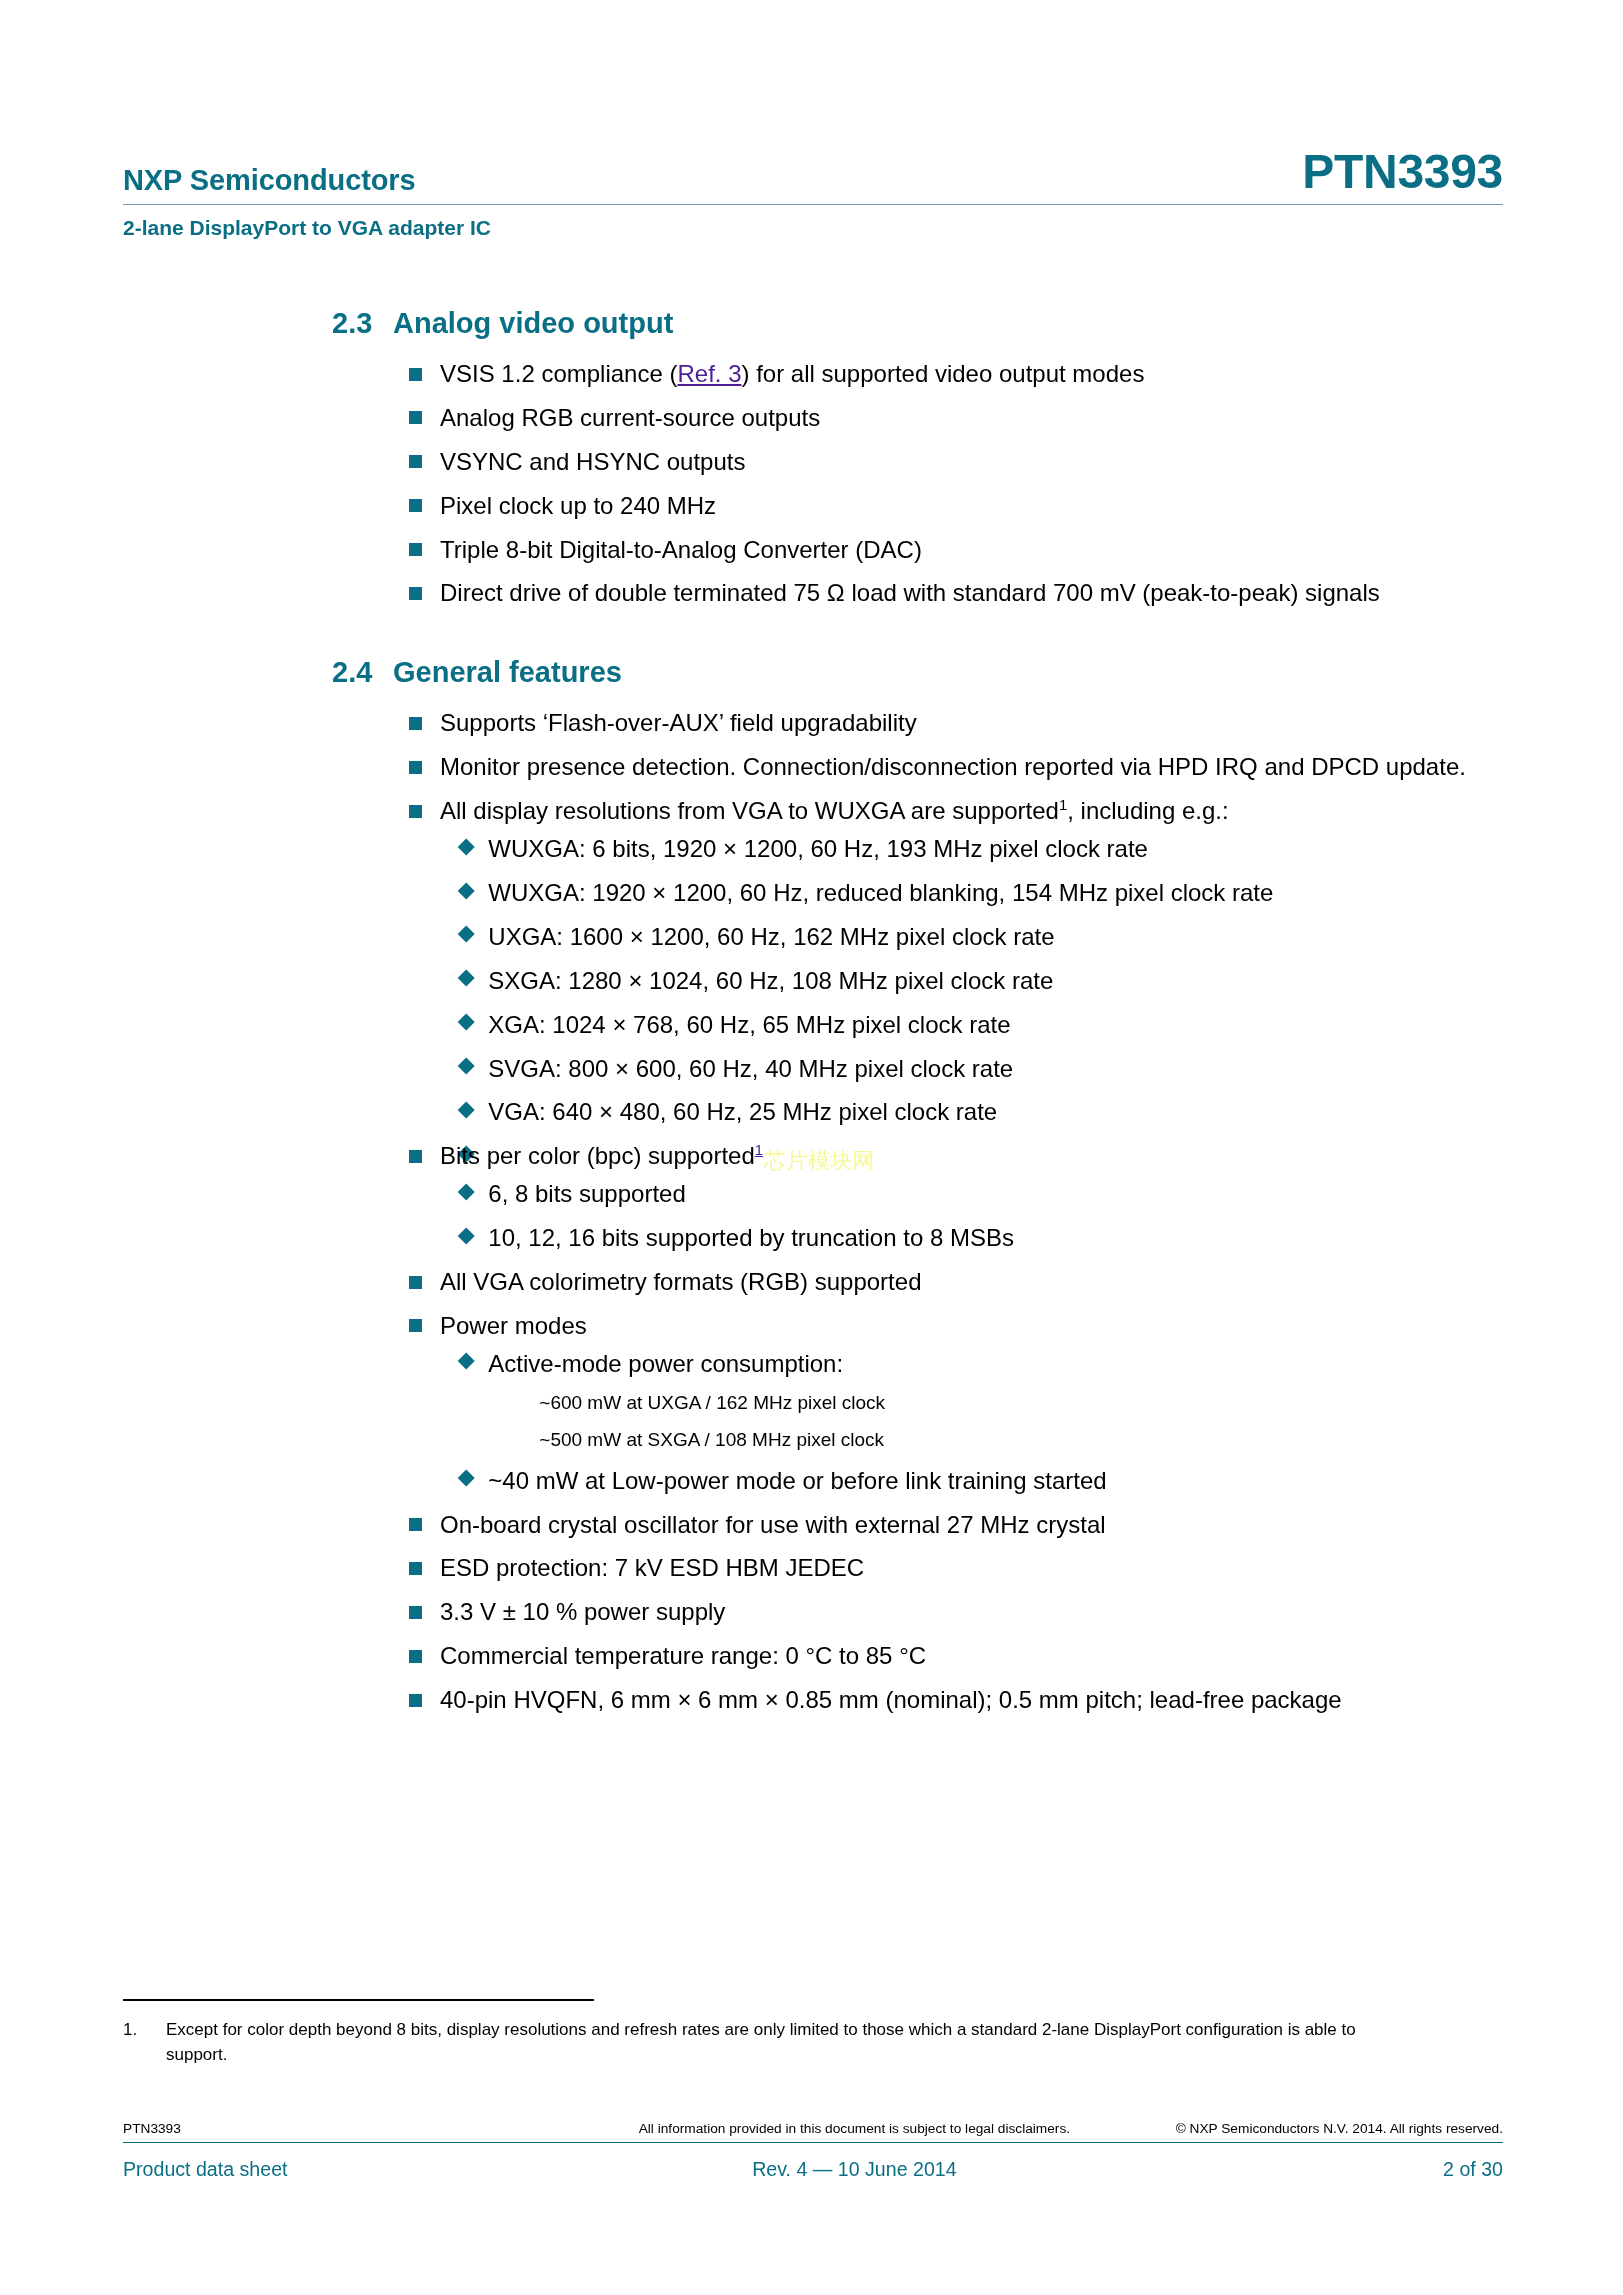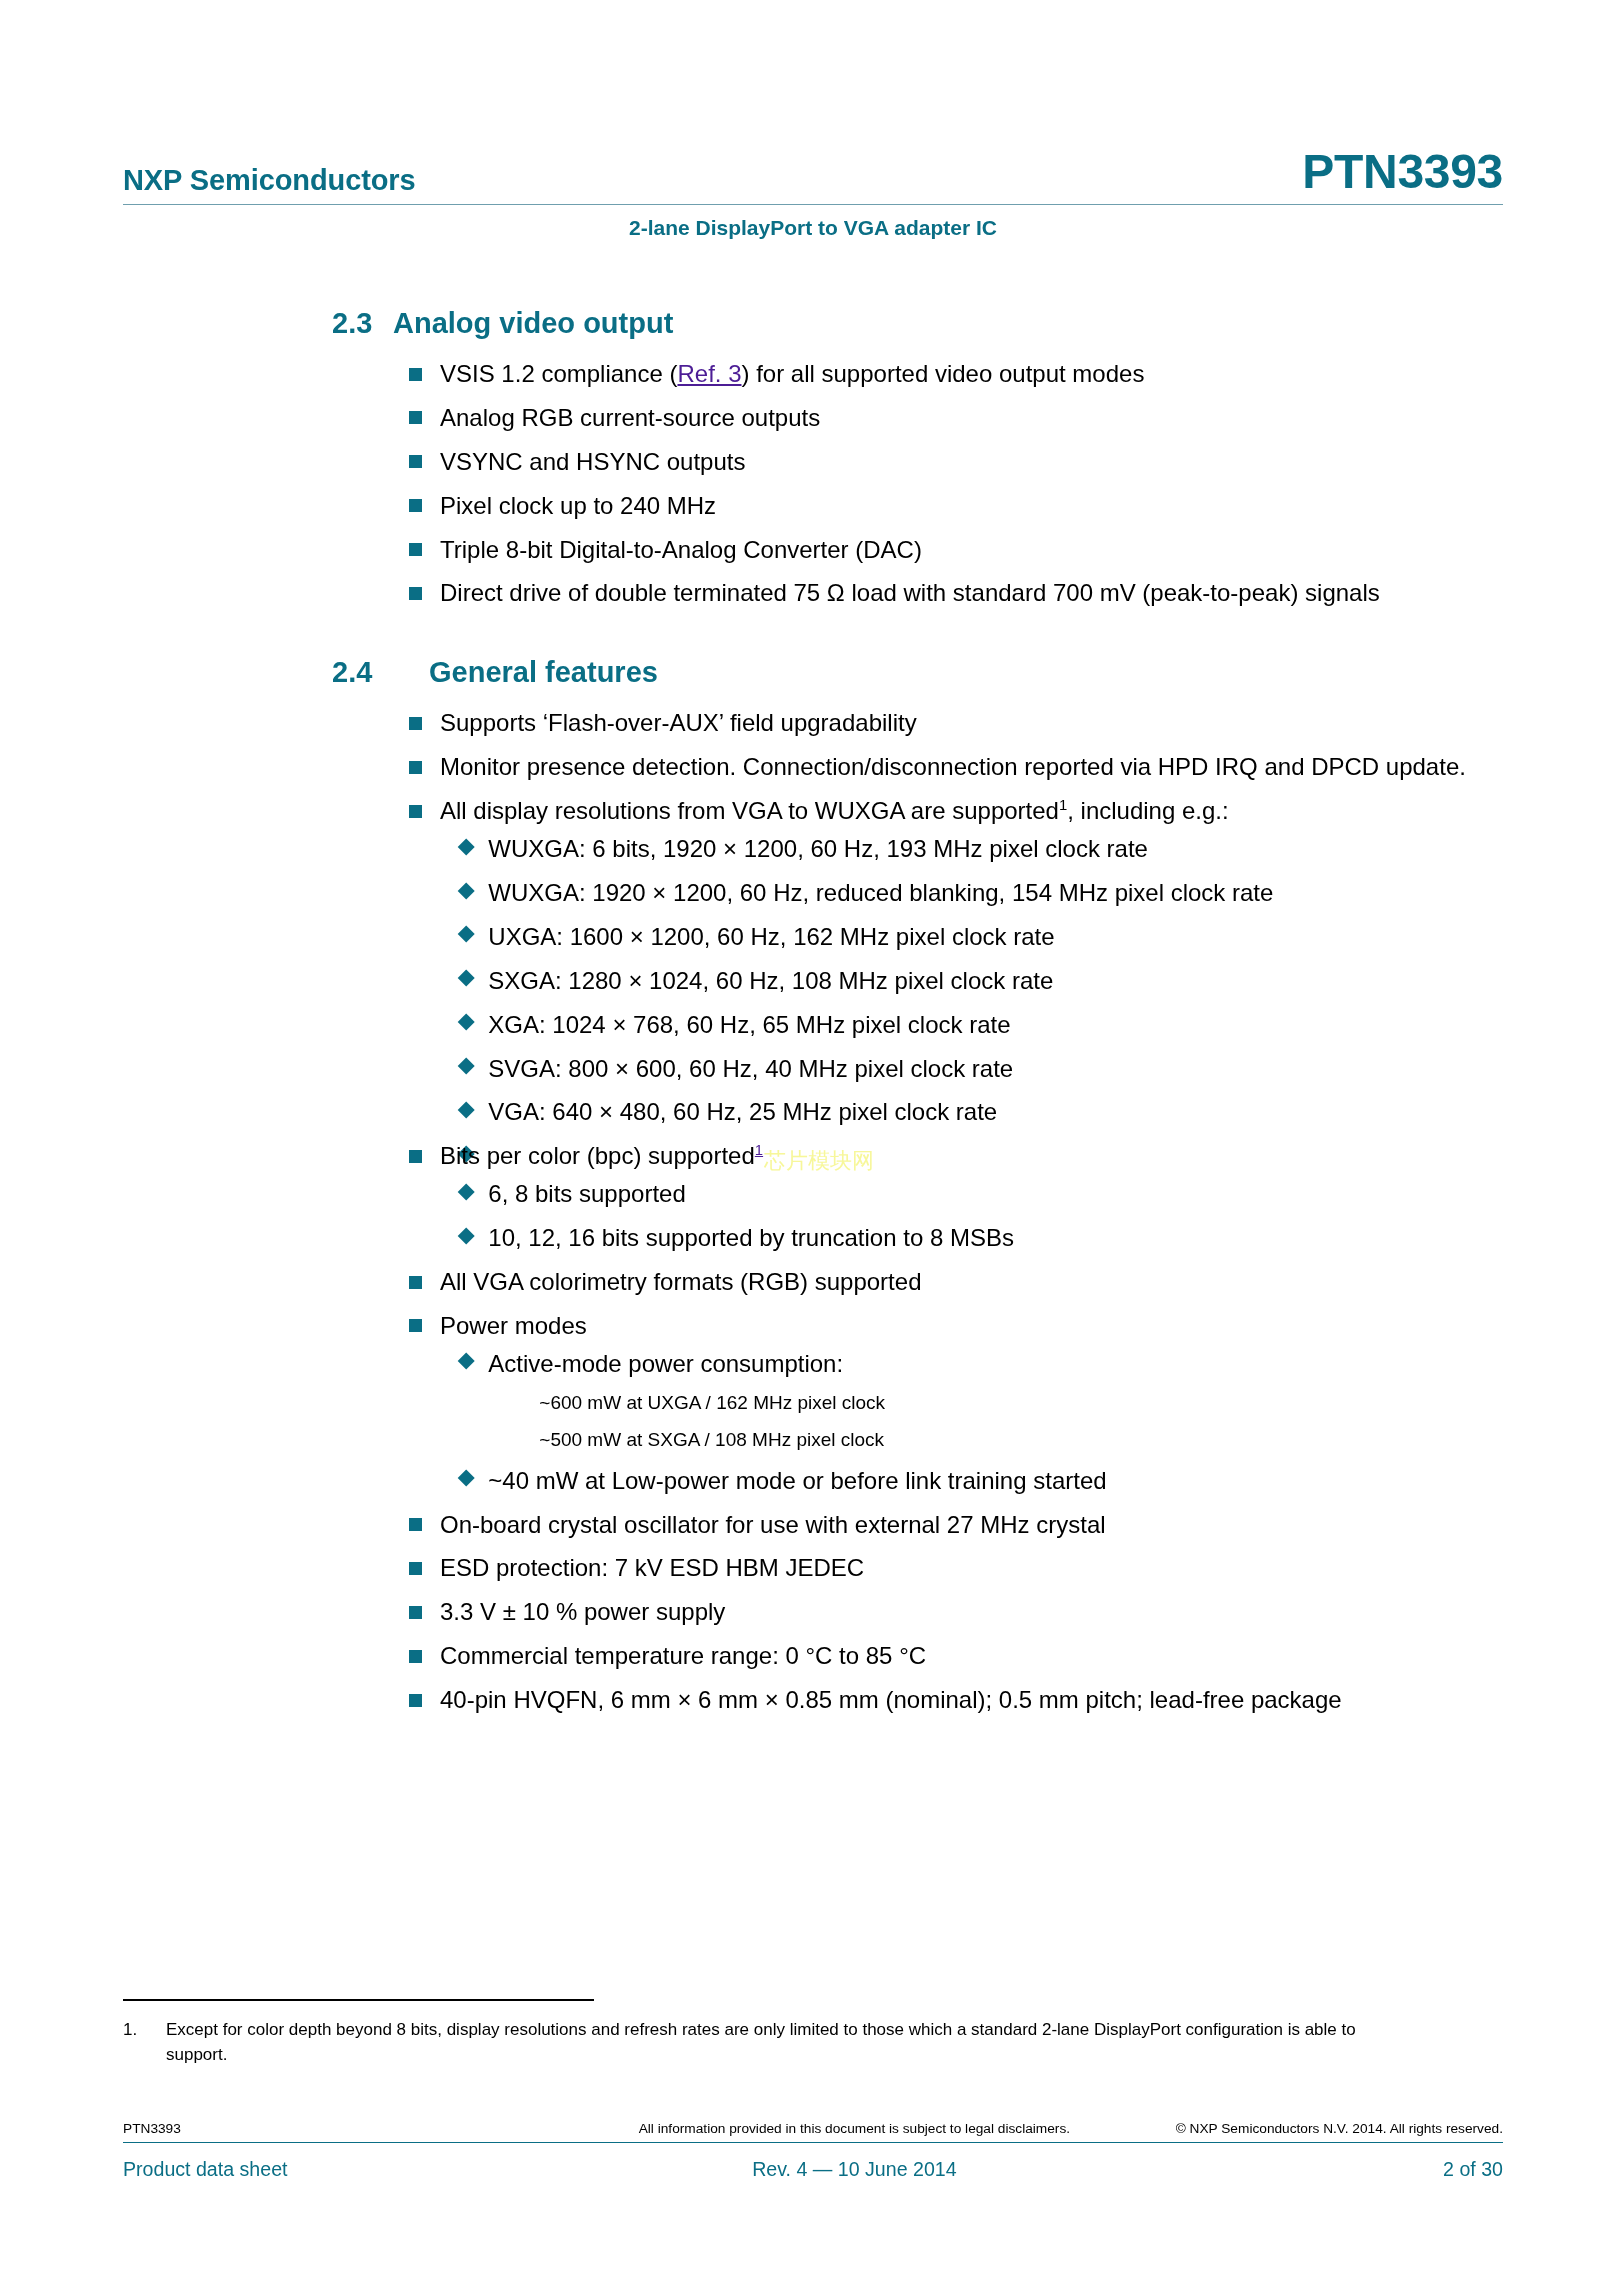--- a/index.html
+++ b/index.html
@@ -47,21 +47,21 @@
     letter-spacing: -0.3px;
   }
   .hdr-rule {
     margin-top: 9.2px;
     height: 1.3px;
     background: #6f9fae;
     width: 100%;
   }
   .hdr-sub {
     margin-top: 10.5px;
-    text-align: center;
+    text-align: left;
     font-size: 21px;
     font-weight: bold;
     color: #0a6e85;
   }
 
   
   .content {
     position: absolute;
     left: 123px;
     top: 307px;
@@ -77,21 +77,21 @@
     font-weight: bold;
     margin-left: 209px;
     margin-bottom: 17px;
   }
   .sec-num {
     width: 61px;
     flex: 0 0 61px;
   }
   .sec-title { flex: 1 1 auto; }
 
-  .section.second .sec-head { margin-top: 46px; gap: 36px; }
+  .section.second .sec-head { margin-top: 46px; }
 
   
   ul.lv1 {
     list-style: none;
     margin: 0;
     padding: 0;
     margin-left: 286px;
   }
   ul.lv1 > li {
     position: relative;

